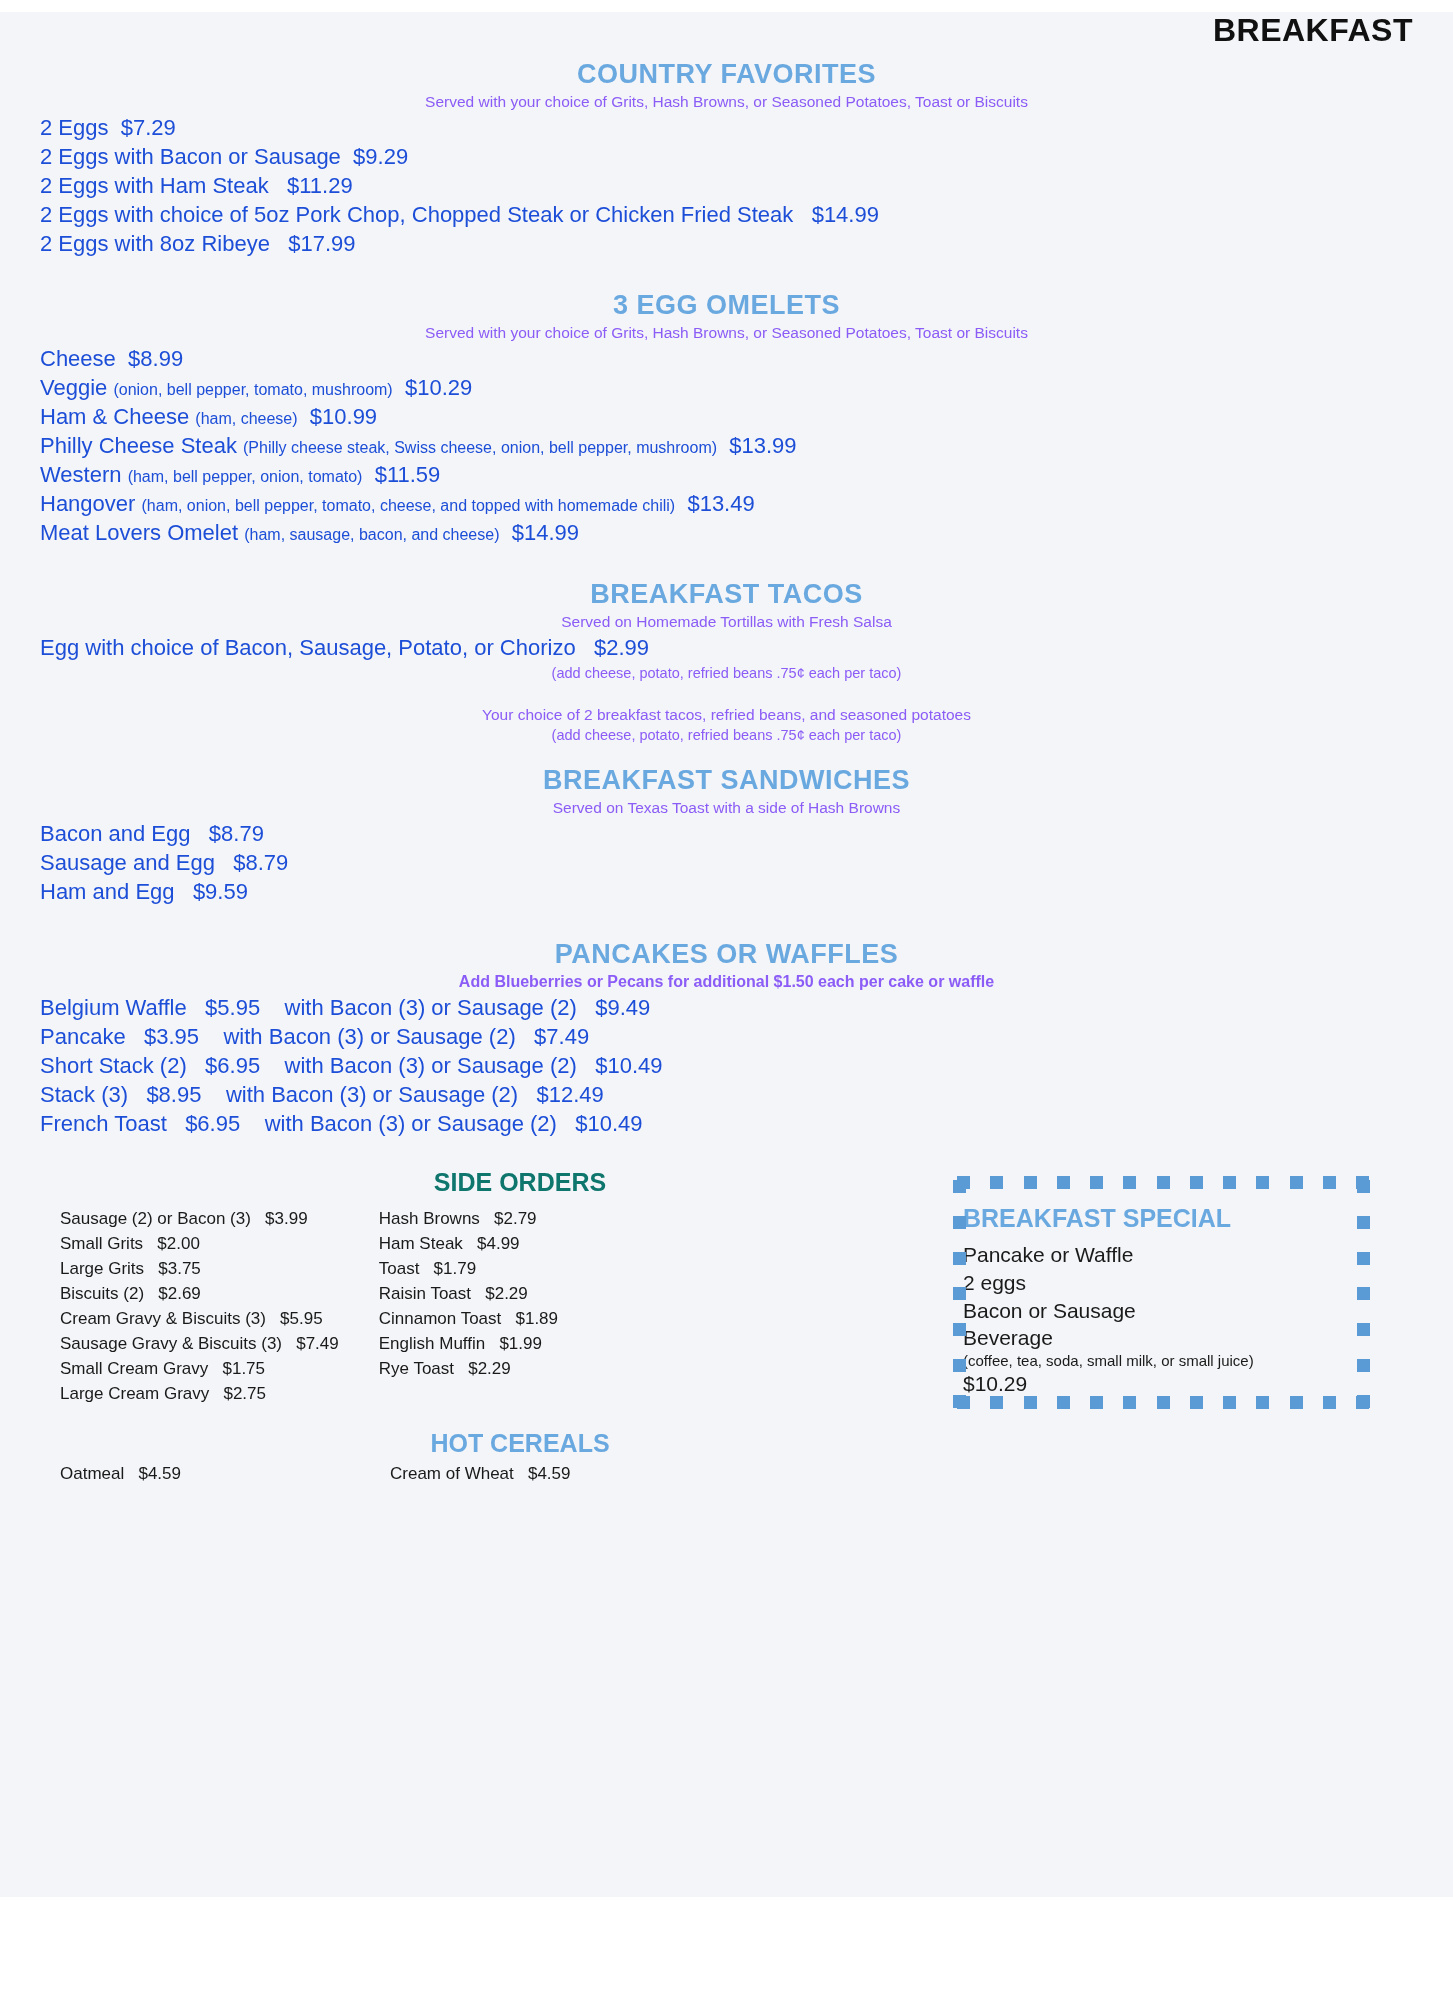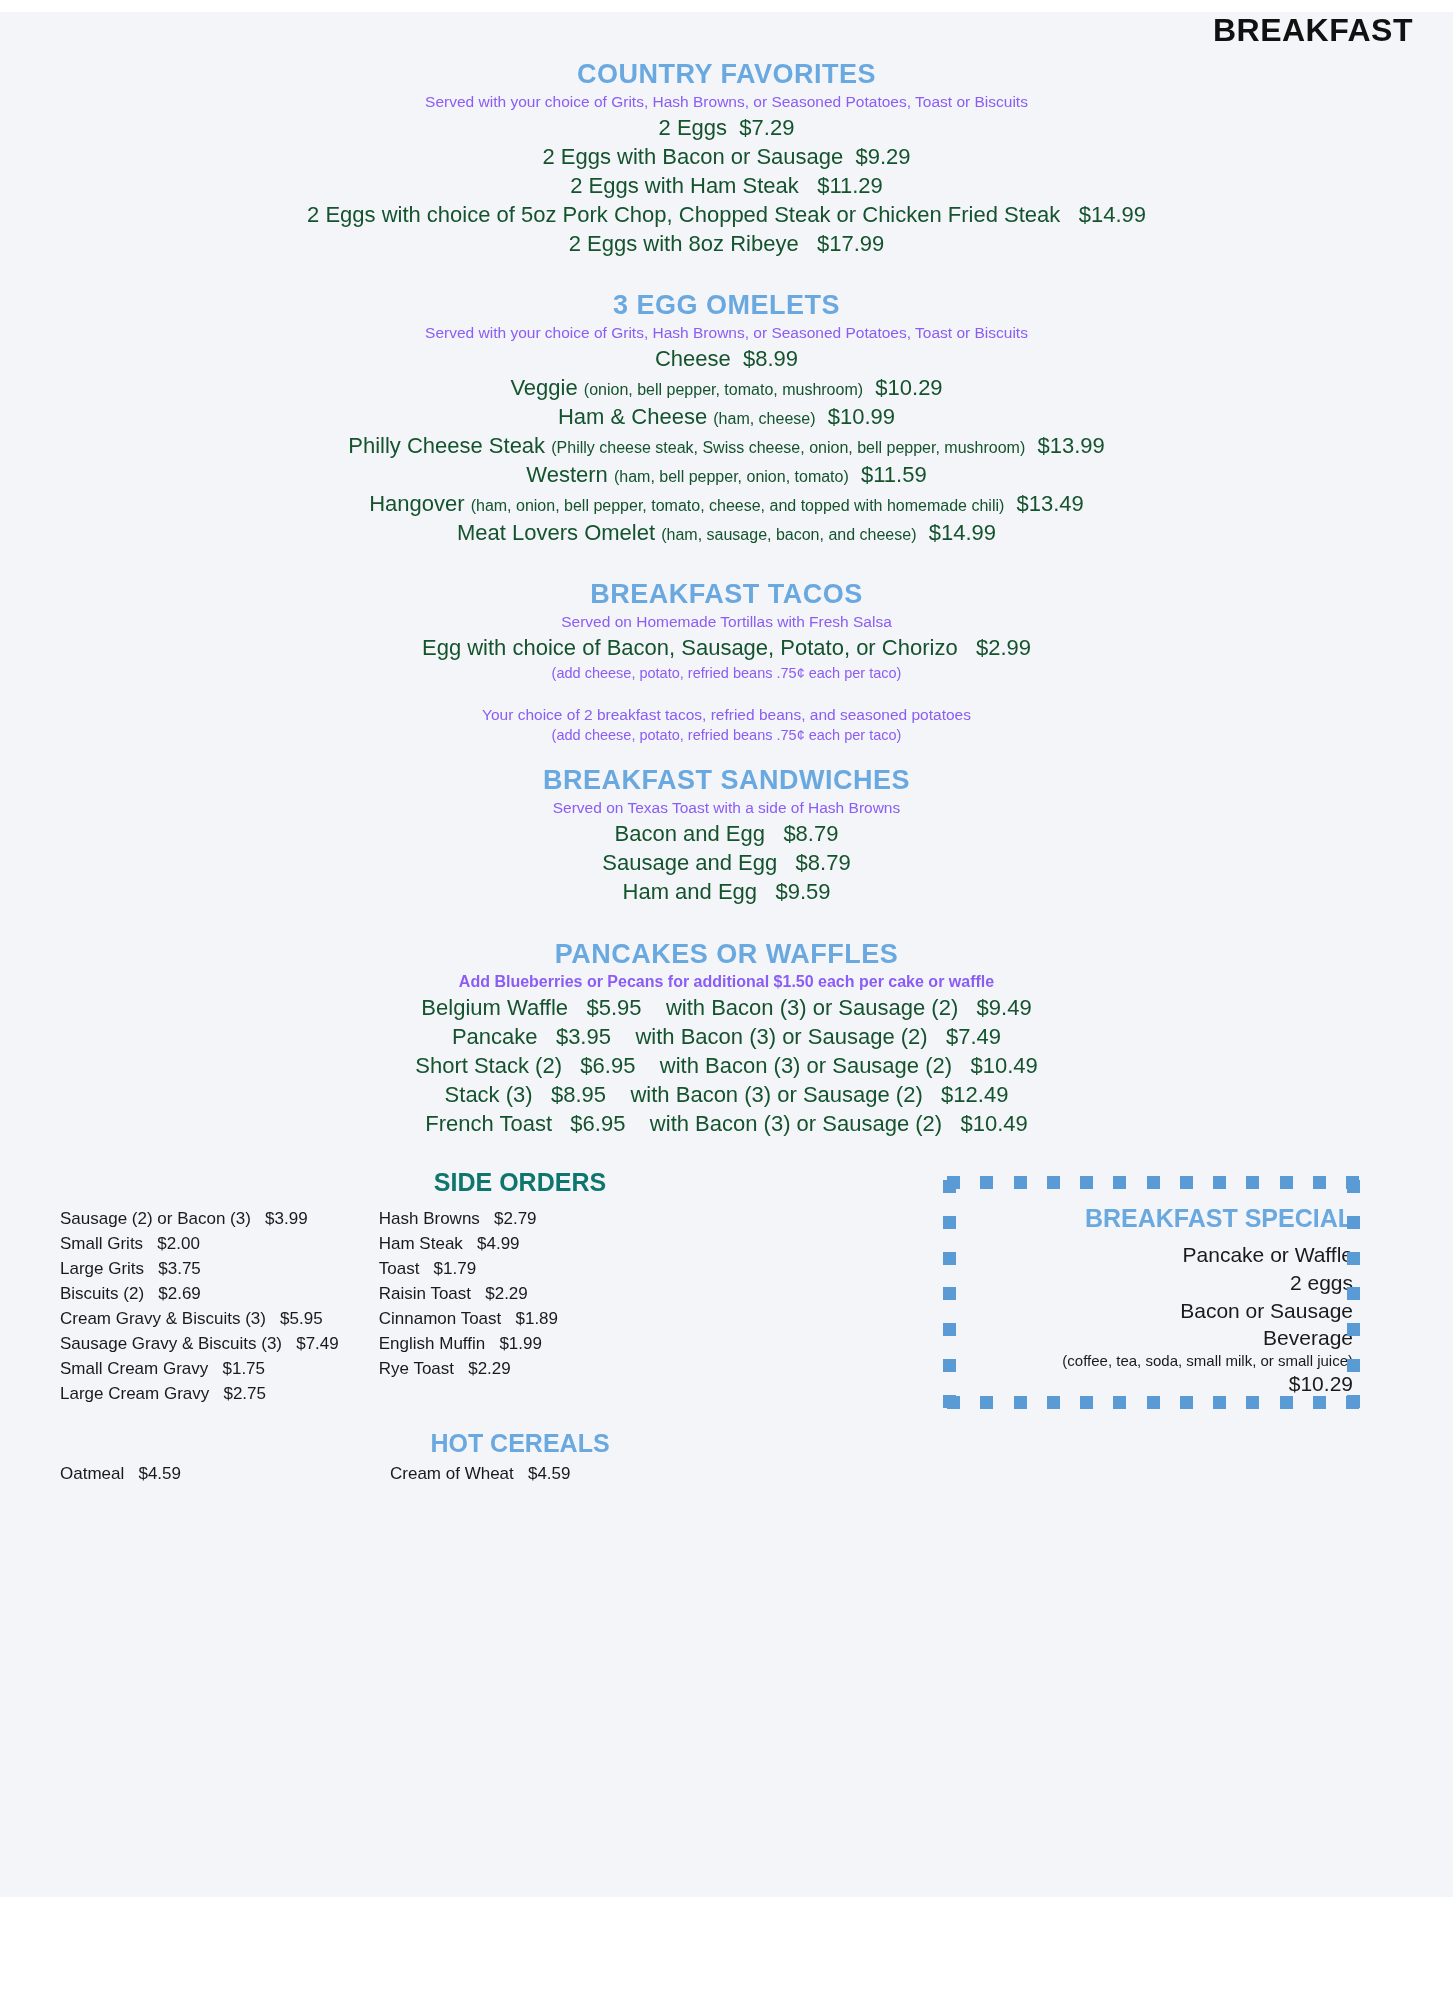--- a/index.html
+++ b/index.html
@@ -61,23 +61,22 @@
     margin: 3px 0 2px 0;
   }
   .section-sub.bold {
     font-weight: bold;
     font-size: 16px;
   }
   .section-sub.small {
     font-size: 14.5px;
   }
   .item-line {
-    text-align: center;
     font-size: 22px;
-    color: #14532d;
+    color: #1d4ed8;
     line-height: 1.32;
   }
   .item-line .desc {
     font-size: 16px;
   }
   .item-line .price {
     font-size: 22px;
   }
   .block {
     margin-bottom: 6px;
@@ -129,25 +128,25 @@
     display: flex;
     font-size: 17px;
     padding-left: 10px;
   }
   .hot-cereals-row .hc-left { width: 330px; }
   .hot-cereals-row .hc-right { }
 
   
   .special-box {
     position: absolute;
-    right: 50px;
+    right: 40px;
     top: 8px;
     width: 420px;
     padding: 22px 10px 16px 10px;
-    text-align: right;
+    text-align: left;
     box-sizing: border-box;
   }
   .dots-top, .dots-bottom {
     position: absolute;
     left: 0;
     width: 100%;
     height: 16px;
     display: flex;
     justify-content: space-between;
     padding: 0 4px;

